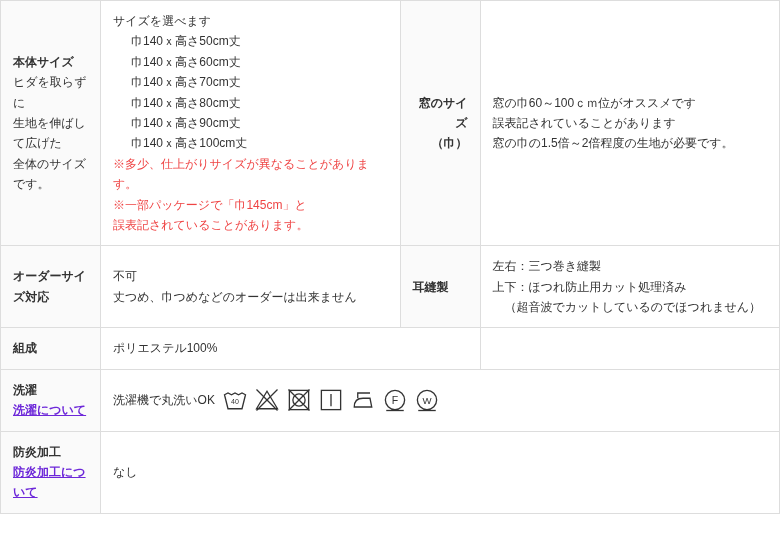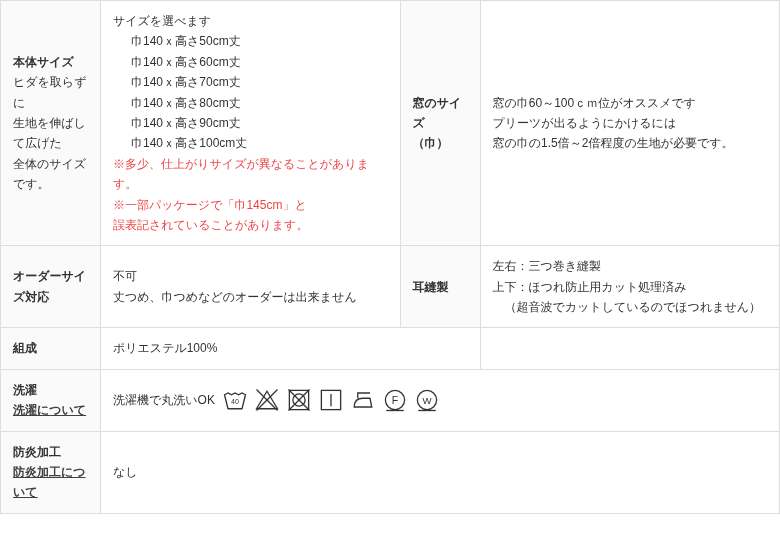--- a/index.html
+++ b/index.html
@@ -3,21 +3,21 @@
 <meta charset="utf-8">
 <style>
 * { margin: 0; padding: 0; box-sizing: border-box; }
 body { font-family: "Hiragino Kaku Gothic ProN", "メイリオ", Meiryo, sans-serif; font-size: 12px; color: #333; background: #fff; }
 table { border-collapse: collapse; width: 780px; table-layout: fixed; }
 th, td { border: 1px solid #ddd; padding: 10px 12px; text-align: left; vertical-align: middle; line-height: 1.7; }
 th { background: #fafafa; font-weight: bold; width: 100px; }
 .th-sub { font-weight: normal; display: block; margin-top: 0; }
 .note { color: #ef4444; }
 .indent { padding-left: 1.5em; }
-a { color: #404040; text-decoration: underline; }
+a { color: #6d28d9; text-decoration: underline; }
 .wash-row { display: flex; align-items: center; gap: 6px; }
 .wash-icons { display: flex; align-items: center; gap: 4px; }
 .wash-icons svg { width: 28px; height: 28px; }
 </style>
 </head>
 <body>
 
 <table>
 <colgroup>
   <col style="width:100px">
@@ -39,26 +39,26 @@
     <div class="indent">巾140ｘ高さ50cm丈</div>
     <div class="indent">巾140ｘ高さ60cm丈</div>
     <div class="indent">巾140ｘ高さ70cm丈</div>
     <div class="indent">巾140ｘ高さ80cm丈</div>
     <div class="indent">巾140ｘ高さ90cm丈</div>
     <div class="indent">巾140ｘ高さ100cm丈</div>
     <div class="note">※多少、仕上がりサイズが異なることがあります。</div>
     <div class="note" style="white-space:pre-line">※一部パッケージで「巾145cm」と
 誤表記されていることがあります。</div>
   </td>
-  <th style="text-align:left">
+  <th style="text-align:right">
     <div>窓のサイズ</div>
     <div>（巾）</div>
   </th>
   <td style="white-space:pre-line">窓の巾60～100ｃｍ位がオススメです
-プリーツが出るようにかけるには
+誤表記されていることがあります
 窓の巾の1.5倍～2倍程度の生地が必要です。</td>
 </tr>
 
 <tr>
   <th>オーダーサイズ対応</th>
   <td>
     <div>不可</div>
     <div>丈つめ、巾つめなどのオーダーは出来ません</div>
   </td>
   <th>耳縫製</th>

